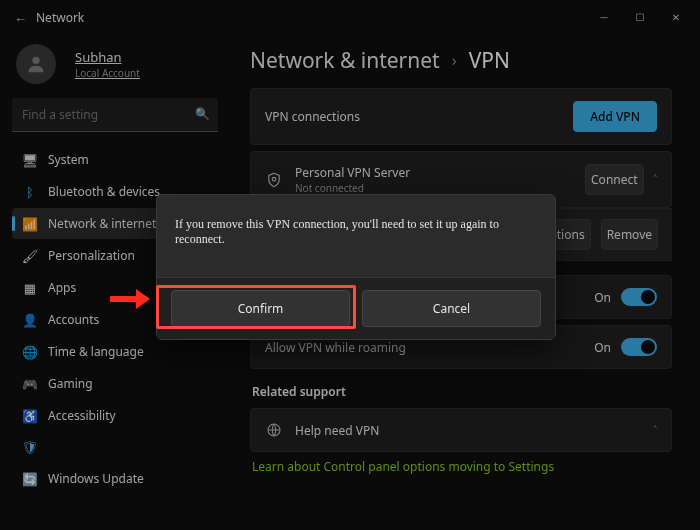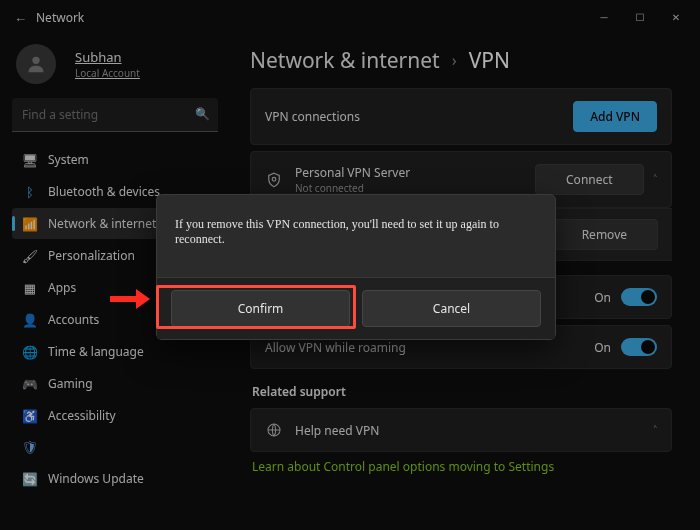--- a/index.html
+++ b/index.html
@@ -32,21 +32,21 @@
 
   .main { flex:1; padding: 6px 28px 0 20px; overflow:auto; }
   .crumb { display:flex; align-items:center; gap:12px; font-size:21px; color:#e6e6e6; margin: 6px 0 14px 0; font-weight:400;}
   .crumb .sep { color:#888; font-size:16px; }
   .crumb .cur { color:#fff; }
 
   .card { background:#202020; border:1px solid #2c2c2c; border-radius:4px; padding:12px 14px; margin-bottom:6px; display:flex; align-items:center; }
   .card + .subcard { margin-top:-6px; }
   .card .cleft { display:flex; align-items:center; gap:12px; }
   .card .cright { margin-left:auto; display:flex; align-items:center; gap:10px; }
-  .btn { background:#323232; border:1px solid #3a3a3a; color:#e6e6e6; padding:6px 30px; border-radius:4px; font-size:12px;}
+  .btn { background:#323232; border:1px solid #3a3a3a; color:#e6e6e6; padding:6px 5px; border-radius:4px; font-size:12px;}
   .btn.accent { background:#3daee9; border-color:#3daee9; color:#0b0b0b; font-weight:500; padding:6px 16px;}
   .chev { color:#999; font-size:12px;}
   .shield { width:18px; height:18px; }
   .sub { font-size:10px; color:#9d9d9d; }
   .toggle { width:36px; height:18px; border-radius:9px; background:#3daee9; position:relative; }
   .toggle::after { content:""; position:absolute; right:2px; top:2px; width:14px; height:14px; border-radius:50%; background:#0b0b0b;}
   .onlabel { font-size:12px; color:#e6e6e6; }
   .sectiontitle { font-size:12px; font-weight:600; color:#e6e6e6; margin: 14px 0 8px 2px; }
   .link { color:#84cc16; font-size:12px; padding-left:2px; }
 

